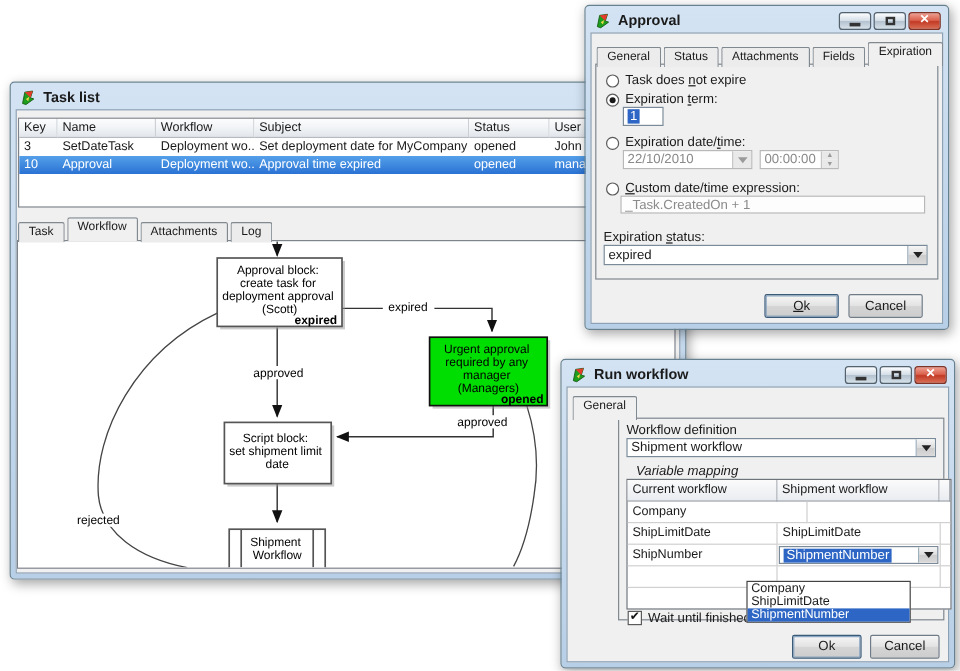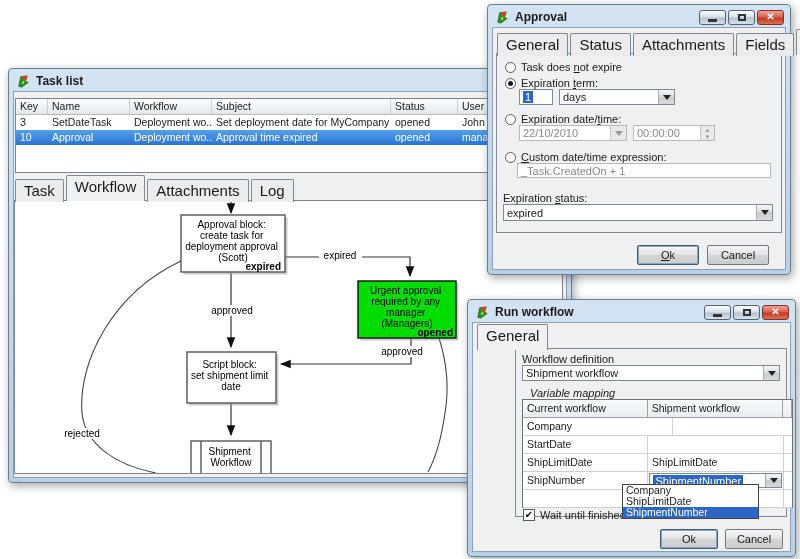--- a/index.html
+++ b/index.html
@@ -23,21 +23,21 @@
   .cap .maxsq  { width:8px; height:7px; border:2px solid #333; }
   .cap.close { background:linear-gradient(#efa093,#d9604c 46%,#c23a26 54%,#da6e55); border-color:#7e3326; }
   .cap.close .x { color:#fff; font-size:10px; font-weight:bold; line-height:10px; }
   .client { position:absolute; left:4px; right:4px; top:22px; bottom:4px;
             background:#f0f0f0; border:1px solid #8ba1b5; }
 
   
   .tabstrip { position:absolute; display:flex; align-items:flex-end; height:22px; z-index:2; }
   .tab { position:relative; top:2px; border:1px solid #808890; border-bottom:none;
          border-radius:2px 2px 0 0; background:#ececec; padding:2px 8px 3px; margin-right:2px;
-         font-size:15px; }
+         font-size:10px; }
   .tab.sel { top:0; padding-bottom:6px; margin-bottom:-1px; background:#f0f0f0; z-index:3; }
   .tabpage { position:absolute; border:1px solid #808890; background:#f0f0f0; z-index:1; }
 
   
   .listview { position:absolute; background:#fff; border:1px solid #7e838a; overflow:hidden; }
   .lv-hdr { display:flex; height:16px; }
   .lv-hcell { background:linear-gradient(#fdfdfe,#eef1f4 60%,#e2e6eb);
               border-right:1px solid #ccd0d5; border-bottom:1px solid #b6bac0;
               font-size:10.5px; padding:1px 4px; white-space:nowrap; overflow:hidden; }
   .lv-row { display:flex; height:15px; }
@@ -241,38 +241,32 @@
 
         <div class="radio" style="left:8px;top:23px;">
           <div class="rdot">
               <div class="in"></div>
             </div>
           <div><span>Expiration </span><span class="u">t</span><span>erm:</span></div>
         </div>
         <div class="field" style="left:22px;top:35px;width:34px;height:16px;">
           <span class="sel-text">1</span>
         </div>
-        <div class="combo" style="left:62px;top:35px;width:116px;height:16px;">
-          <span class="cb-text">days</span>
-          <div class="cb-btn">
-              <div class="tri"></div>
-            </div>
-        </div>
 
         <div class="radio" style="left:8px;top:59px;">
           <div class="rdot"></div>
           <div><span>Expiration date/</span><span class="u">t</span><span>ime:</span></div>
         </div>
         <div class="combo disabled" style="left:22px;top:71px;width:108px;height:16px;">
           <span class="cb-text">22/10/2010</span>
           <div class="cb-btn">
               <div class="tri"></div>
             </div>
         </div>
-        <div class="field disabled" style="left:136px;top:71px;width:82px;height:16px;padding-right:0;">
+        <div class="field disabled" style="left:136px;top:71px;width:66px;height:16px;padding-right:0;">
           <span style="flex:1">00:00:00</span>
           <div class="spin">
               <div>▲</div>
               <div>▼</div>
             </div>
         </div>
 
         <div class="radio" style="left:8px;top:97px;">
           <div class="rdot"></div>
           <div><span></span><span class="u">C</span><span>ustom date/time expression:</span></div>
@@ -339,25 +333,20 @@
           <div class="g-hdr">
             <div class="g-hcell" style="width:138px">Current workflow</div>
             <div class="g-hcell" style="width:150px">Shipment workflow</div>
             <div class="g-hcell" style="flex:1"></div>
           </div>
           <div class="g-row">
             <div class="g-cell" style="width:150px">Company</div>
             <div class="g-cell" style="flex:1;border-right:none"></div>
           </div>
           <div class="g-row">
-            <div class="g-cell" style="width:138px">StartDate</div>
-            <div class="g-cell" style="width:150px"></div>
-            <div class="g-cell" style="flex:1;border-right:none"></div>
-          </div>
-          <div class="g-row">
             <div class="g-cell" style="width:138px">ShipLimitDate</div>
             <div class="g-cell" style="width:150px">ShipLimitDate</div>
             <div class="g-cell" style="flex:1;border-right:none"></div>
           </div>
           <div class="g-row">
             <div class="g-cell" style="width:138px">ShipNumber</div>
             <div class="g-cell" style="width:150px;padding:0;">
               <div class="combo" style="left:1px;top:1px;right:1px;height:15px;">
                 <span class="cb-text"><span class="sel-text">ShipmentNumber</span></span>
                 <div class="cb-btn">

